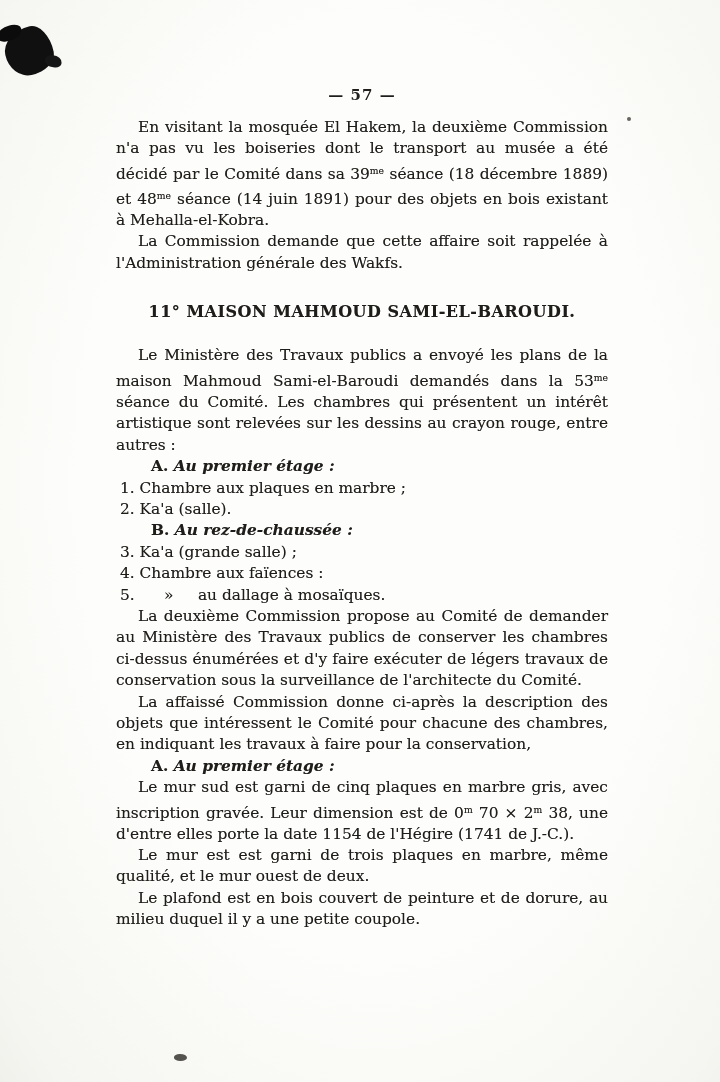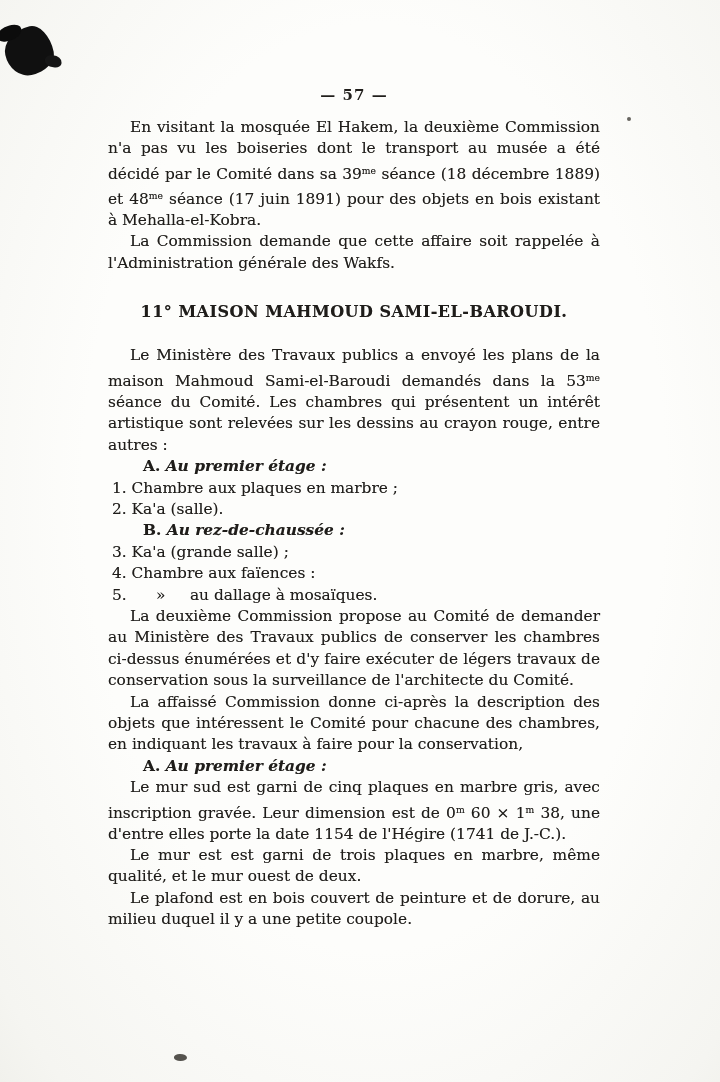--- a/index.html
+++ b/index.html
@@ -7,21 +7,21 @@
   .page {
     position: relative;
     width: 720px;
     height: 1082px;
     margin: 0 auto;
     overflow: hidden;
     background: radial-gradient(ellipse at 52% 45%, #fdfdfb 55%, #f5f5f1 92%, #f1f1ec 100%);
     font-family: "DejaVu Serif", "Liberation Serif", serif;
     color: #1f1d1a;
   }
-  .text-block { position: absolute; left: 108px; top: 86px; width: 492px; }
+  .text-block { position: absolute; left: 116px; top: 86px; width: 492px; }
   .page-number {
     text-align: center; font-weight: 700; font-size: 15px;
     letter-spacing: 1px; margin-bottom: 13px; color: #201e1b;
   }
   .blk { margin: 0; font-size: 15.4px; line-height: 21.4px; text-shadow: 0 0 0.4px rgba(20,18,16,0.45); }
   .para { text-align: justify; text-indent: 22px; }
   .heading {
     text-align: center; font-weight: 700; font-size: 16px;
     letter-spacing: 0.5px; margin: 27px 0 23px 0;
   }
@@ -51,32 +51,32 @@
 <body>
 
 <div class="page">
   <div class="ink-blob"></div>
   <div class="speck speck-right"></div>
   <div class="speck speck-bottom"></div>
 
   <div class="text-block">
     <div class="page-number">— 57 —</div>
     <div class="blocks">
-        <p class="blk para"><span>En visitant la mosquée El Hakem, la deuxième Commission n'a pas vu les boiseries dont le transport au musée a été décidé par le Comité dans sa 39</span><span class="sup">me</span><span> séance (18 décembre 1889) et 48</span><span class="sup">me</span><span> séance (17 juin 1891) pour des objets en bois existant à Mehalla-el-Kobra.</span></p>
+        <p class="blk para"><span>En visitant la mosquée El Hakem, la deuxième Commission n'a pas vu les boiseries dont le transport au musée a été décidé par le Comité dans sa 39</span><span class="sup">me</span><span> séance (18 décembre 1889) et 48</span><span class="sup">me</span><span> séance (14 juin 1891) pour des objets en bois existant à Mehalla-el-Kobra.</span></p>
         <p class="blk para"><span>La Commission demande que cette affaire soit rappelée à l'Administration générale des Wakfs.</span></p>
         <p class="blk heading"><span>11° MAISON MAHMOUD SAMI-EL-BAROUDI.</span></p>
         <p class="blk para"><span>Le Ministère des Travaux publics a envoyé les plans de la maison Mahmoud Sami-el-Baroudi demandés dans la 53</span><span class="sup">me</span><span> séance du Comité. Les chambres qui présentent un intérêt artistique sont relevées sur les dessins au crayon rouge, entre autres :</span></p>
         <p class="blk list-letter"><span>A. </span><span class="it">Au premier étage</span><span class="it"> :</span></p>
         <p class="blk list-num"><span>1. Chambre aux plaques en marbre ;</span></p>
         <p class="blk list-num"><span>2. Ka'a (salle).</span></p>
         <p class="blk list-letter"><span>B. </span><span class="it">Au rez-de-chaussée</span><span class="it"> :</span></p>
         <p class="blk list-num"><span>3. Ka'a (grande salle) ;</span></p>
         <p class="blk list-num"><span>4. Chambre aux faïences :</span></p>
         <p class="blk list-num"><span>5.&nbsp;&nbsp;&nbsp;&nbsp;&nbsp;&nbsp;»&nbsp;&nbsp;&nbsp;&nbsp;&nbsp;au dallage à mosaïques.</span></p>
         <p class="blk para"><span>La deuxième Commission propose au Comité de demander au Ministère des Travaux publics de conserver les chambres ci-dessus énumérées et d'y faire exécuter de légers travaux de conservation sous la surveillance de l'architecte du Comité.</span></p>
         <p class="blk para"><span>La affaissé Commission donne ci-après la description des objets que intéressent le Comité pour chacune des chambres, en indiquant les travaux à faire pour la conservation,</span></p>
         <p class="blk list-letter"><span>A. </span><span class="it">Au premier étage</span><span class="it"> :</span></p>
-        <p class="blk para"><span>Le mur sud est garni de cinq plaques en marbre gris, avec inscription gravée. Leur dimension est de 0</span><span class="sup">m</span><span> 60 × 1</span><span class="sup">m</span><span> 38, une d'entre elles porte la date 1154 de l'Hégire (1741 de J.-C.).</span></p>
+        <p class="blk para"><span>Le mur sud est garni de cinq plaques en marbre gris, avec inscription gravée. Leur dimension est de 0</span><span class="sup">m</span><span> 70 × 2</span><span class="sup">m</span><span> 38, une d'entre elles porte la date 1154 de l'Hégire (1741 de J.-C.).</span></p>
         <p class="blk para"><span>Le mur est est garni de trois plaques en marbre, même qualité, et le mur ouest de deux.</span></p>
         <p class="blk para"><span>Le plafond est en bois couvert de peinture et de dorure, au milieu duquel il y a une petite coupole.</span></p>
       </div>
   </div>
 </div>
 
 </body></html>

